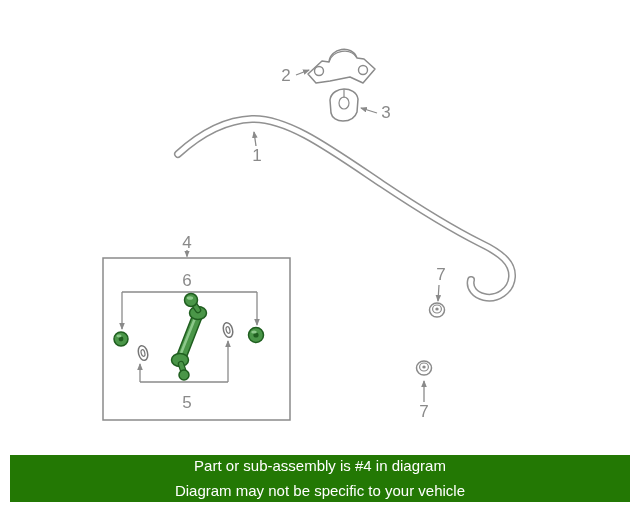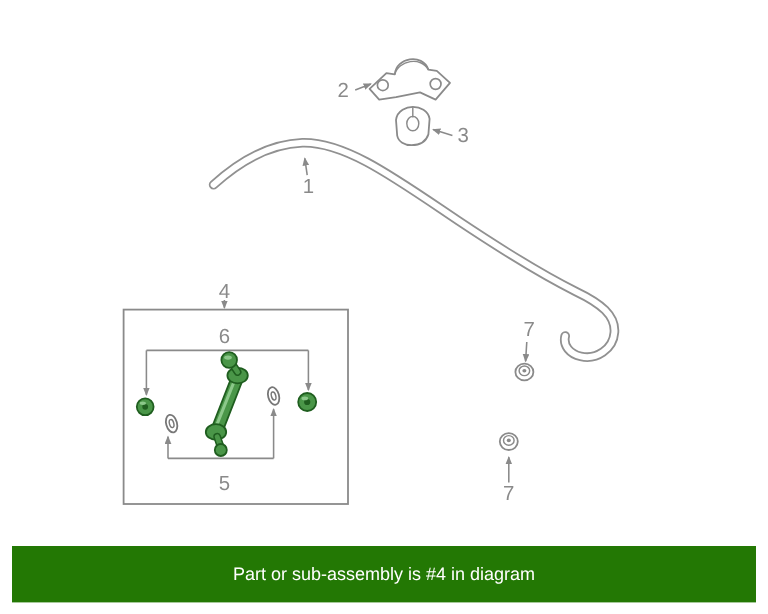--- a/index.html
+++ b/index.html
@@ -18,21 +18,21 @@
     text-anchor:middle;
   }
   .callout-line{stroke:#8a8a8a;stroke-width:1.3;fill:none;}
   .outline{stroke:#8a8a8a;fill:#ffffff;}
   .banner{
     position:absolute;
     left:10px;right:10px;top:455px;height:47px;
     background:#237804;
     color:#ffffff;
     display:flex;flex-direction:column;
-    align-items:center;justify-content:center;
+    align-items:center;justify-content:space-between;
     font-size:15px;line-height:22px;
     text-align:center;
   }
 </style>
 </head>
 <body>
 
 <div class="stage">
 
   <svg class="diagram-svg" width="640" height="455" viewBox="0 0 640 455">
@@ -160,15 +160,16 @@
       <ellipse cx="424" cy="367" rx="1.7" ry="1.5" fill="#8a8a8a"></ellipse>
     </g>
     <g>
       <line class="callout-line" x1="424" y1="402" x2="424" y2="381" marker-end="url(#arrow)"></line>
       <text class="callout" x="424" y="417">7</text>
     </g>
   </svg>
 
   <div class="banner">
     <div>Part or sub-assembly is #4 in diagram</div>
+    <div>Diagram may not be specific to your vehicle</div>
   </div>
 
 </div>
 
 </body></html>

